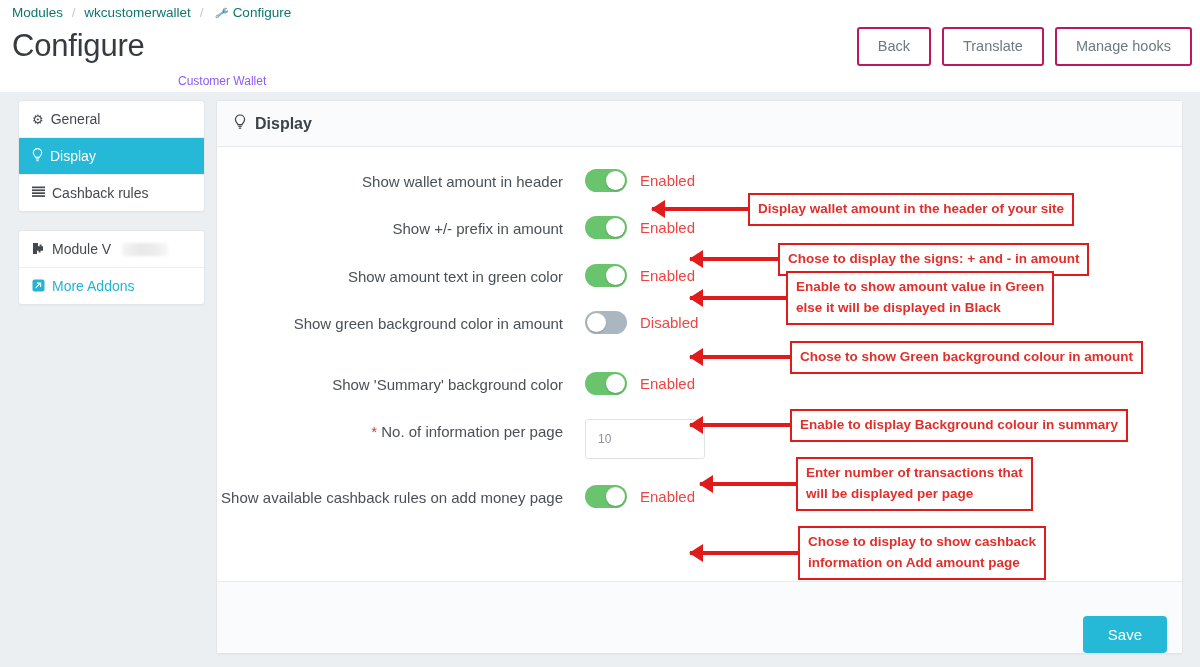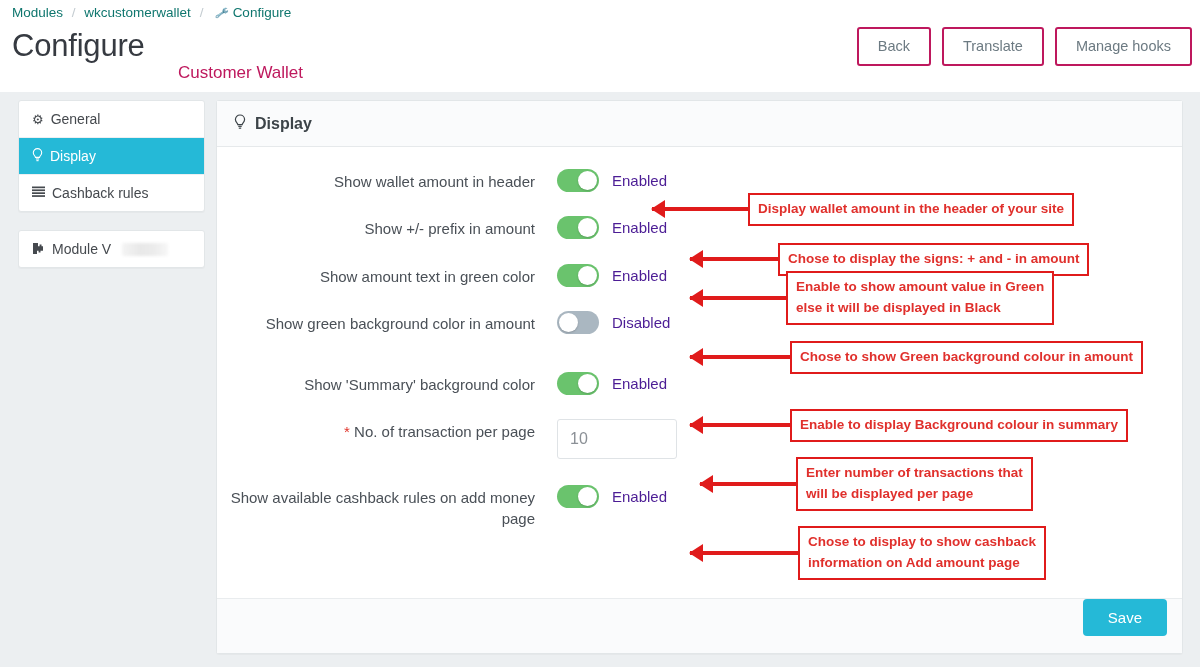--- a/index.html
+++ b/index.html
@@ -22,22 +22,22 @@
   }
   .breadcrumb .crumb { color: #0f766e; text-decoration: none; }
   .breadcrumb .sep { color: #c3cbd0; padding: 0 5px; }
   .breadcrumb .wrench { font-size: 11px; padding-right: 3px; display: inline-block;
                         transform: scaleX(-1) rotate(-10deg); color: #9aa4ab; }
   .page-title {
     position: absolute; left: 12px; top: 28px;
     font-size: 31px; font-weight: 400; color: #363a41; letter-spacing: -0.2px;
   }
   .page-subtitle {
-    position: absolute; left: 178px; top: 63px;
-    font-size: 17px; color: #be185d;
+    position: absolute; left: 178px; top: 74px;
+    font-size: 12px; color: #8b5cf6;
   }
   .header-actions {
     position: absolute; right: 8px; top: 27px;
     display: flex; gap: 11px;
   }
   .hbtn {
     background: #ffffff; border: 2px solid #be185d; border-radius: 3px;
     color: #6c7a82; font-size: 14.5px; font-family: inherit;
     padding: 9px 19px; line-height: 1.2; cursor: pointer; white-space: nowrap;
   }
@@ -77,54 +77,54 @@
     box-shadow: 0 1px 1px rgba(0,0,0,0.03);
     display: flex; flex-direction: column;
   }
   .panel-head {
     height: 46px; background: #fafbfc; border-bottom: 1px solid #e6e9eb;
     display: flex; align-items: center; gap: 9px; padding: 0 17px;
     font-size: 16px; font-weight: bold; color: #3c4348;
   }
   .panel-body { flex: 1; padding: 22px 0 0 0; position: relative; }
   .panel-foot {
-    height: 55px; background: #fafbfc; border-top: 1px solid #e9ecee;
-    display: flex; align-items: flex-start; justify-content: flex-end; padding-right: 15px;
+    height: 72px; background: #fafbfc; border-top: 1px solid #e9ecee;
+    display: flex; align-items: flex-end; justify-content: flex-end; padding-right: 15px;
   }
   .save-btn {
     background: #25b9d7; border: none; border-radius: 4px; color: #ffffff;
     font-size: 15px; font-family: inherit; padding: 10px 25px; cursor: pointer;
   }
 
   
   .frow { display: flex; align-items: flex-start; margin-bottom: 24px; }
   .flabel {
-    width: 340px; text-align: right; padding-right: 22px;
+    width: 368px; text-align: right; padding-right: 22px;
     font-size: 15px; color: #4a5057; line-height: 1.35; padding-top: 3px;
   }
   .req { color: #e0342b; }
   .fcontrol { display: flex; align-items: center; gap: 13px; }
 
   .toggle {
     width: 42px; height: 23px; border-radius: 12px; position: relative;
     cursor: pointer; flex: none;
   }
   .toggle.on  { background: #6ac36d; }
   .toggle.off { background: #aab7c1; }
   .knob {
     position: absolute; top: 2px; width: 19px; height: 19px; border-radius: 50%;
     background: #ffffff; box-shadow: 0 1px 2px rgba(0,0,0,0.18);
   }
   .toggle.on  .knob { right: 2px; }
   .toggle.off .knob { left: 2px; }
-  .tstate { font-size: 15px; color: #4c1d95; }
+  .tstate { font-size: 15px; color: #ef4444; }
 
   .num-input {
     width: 120px; height: 40px; border: 1px solid #dfe3e6; border-radius: 3px;
-    background: #ffffff; font-family: inherit; font-size: 16px; color: #8b9096;
+    background: #ffffff; font-family: inherit; font-size: 12px; color: #8b9096;
     padding: 0 12px; outline: none;
   }
 
   
   .anno { position: absolute; display: flex; align-items: center; }
   .arrow { position: relative; height: 4px; flex: none; display: flex; align-items: center; }
   .arrow .shaft { height: 4px; background: #e01b1b; width: 100%; }
   .arrow .head {
     position: absolute; left: -1px; top: 50%; transform: translateY(-50%);
     width: 0; height: 0;
@@ -198,20 +198,29 @@
       <div class="side-card">
         <div class="side-item">
           <span class="side-icon">
             <svg width="13" height="13" viewBox="0 0 13 13" aria-hidden="true">
               <path d="M1 1h5v3.2h1.6V2.6h1.9v1.6H11v4.6H8.5v1.6H6.6V8.8H5v3.2H1z" fill="#45494e"></path>
             </svg>
           </span>
           <span>Module V</span>
           <span class="ver-blur"></span>
         </div>
+        <div class="side-item link">
+          <span class="side-icon">
+            <svg width="13" height="13" viewBox="0 0 13 13" aria-hidden="true">
+              <rect x="0.5" y="0.5" width="12" height="12" rx="2" fill="#23b4d4"></rect>
+              <path d="M4 8.6L8.4 4.2M5.3 4.1h3.3v3.3" fill="none" stroke="#ffffff" stroke-width="1.2" stroke-linecap="round"></path>
+            </svg>
+          </span>
+          <span>More Addons</span>
+        </div>
       </div>
     </div>
 
     <div class="panel">
 
       <div class="panel-head">
         <span>
           <svg width="12" height="16" viewBox="0 0 11 14" aria-hidden="true">
             <path d="M5.5 0.6C3.1 0.6 1.3 2.4 1.3 4.7c0 1.5 0.8 2.5 1.5 3.3 0.4 0.5 0.7 0.9 0.7 1.4h4c0-0.5 0.3-0.9 0.7-1.4 0.7-0.8 1.5-1.8 1.5-3.3C9.7 2.4 7.9 0.6 5.5 0.6z" fill="none" stroke="#3c4348" stroke-width="1.1"></path>
             <rect x="3.9" y="10.4" width="3.2" height="1.1" fill="#3c4348"></rect>
@@ -269,21 +278,21 @@
             <div class="toggle on">
                 <span class="knob"></span>
               </div>
             <span class="tstate">Enabled</span>
           </div>
         </div>
 
         <div class="frow" style="margin-bottom:26px">
           <div class="flabel">
             <span class="req">*</span>
-            <span>No. of transaction per page</span>
+            <span>No. of information per page</span>
           </div>
           <div class="fcontrol">
             <input class="num-input" type="text" value="10" style="">
           </div>
         </div>
 
         <div class="frow">
           <div class="flabel">Show available cashback rules on add money page</div>
           <div class="fcontrol">
             <div class="toggle on">

